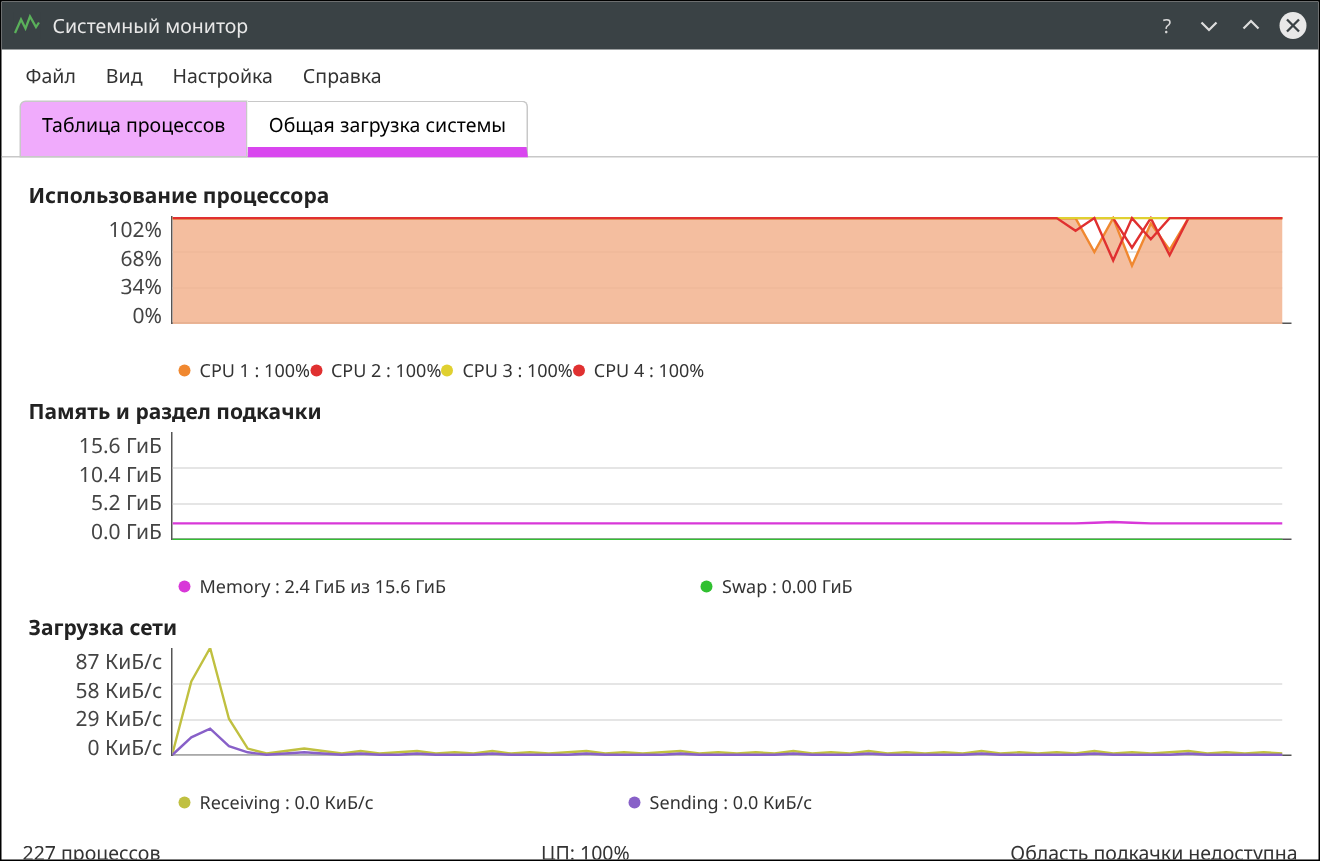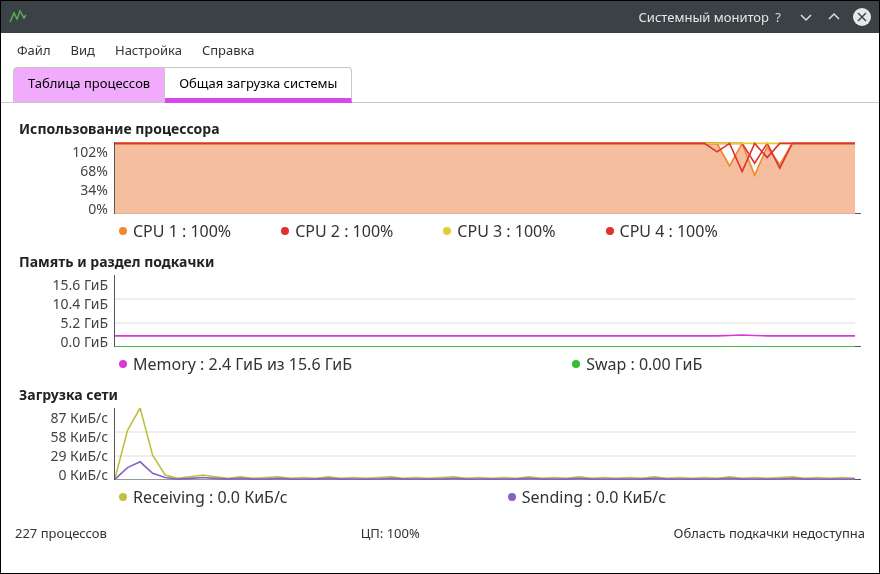--- a/index.html
+++ b/index.html
@@ -1,42 +1,42 @@
 <!DOCTYPE html>
 <html><head>
 <meta charset="utf-8">
 <style>
 * { margin: 0; padding: 0; box-sizing: border-box; }
 body { font-family: "Noto Sans", "Segoe UI", Arial, sans-serif; font-size: 13px; background: #fff; width: 880px; height: 574px; overflow: hidden; border: 1px solid #000; }
 
 .titlebar { background: #3a4245; height: 32px; display: flex; align-items: center; padding: 0 8px; color: #e8e8e8; }
 .titlebar-icon { width: 18px; height: 18px; margin-right: 8px; display: flex; align-items: center; justify-content: center; }
-.titlebar-title { flex: 1; text-align: right; font-size: 13px; }
+.titlebar-title { flex: 1; text-align: left; font-size: 13px; }
 .titlebar-controls { display: flex; gap: 10px; align-items: center; }
 .titlebar-btn { width: 18px; height: 18px; display: flex; align-items: center; justify-content: center; cursor: pointer; color: #d8d8d8; }
 .titlebar-close { background: #e8e8e8; border-radius: 50%; color: #3a4245; }
 
 .menubar { display: flex; gap: 20px; padding: 8px 16px; font-size: 13px; color: #333; }
 .menubar span { cursor: pointer; }
 
 .tabs { display: flex; border-bottom: 1px solid #c8c8c8; padding: 0 12px; }
 .tab { padding: 6px 14px; border: 1px solid #c8c8c8; background: #f0abfc; cursor: pointer; margin-bottom: -1px; }
-.tab.active { background: #fff; border-bottom: 5px solid #d946ef; }
+.tab.active { background: #fff; border-bottom: 7px solid #d946ef; }
 .tab:first-child { border-top-left-radius: 4px; }
 .tab:last-child { border-top-right-radius: 4px; border-left: none; }
 
 .content { padding: 10px 18px 4px 18px; }
 
 .section-title { font-weight: bold; font-size: 14px; color: #222; margin-top: 6px; margin-bottom: 4px; }
 
 .chart-wrap { display: flex; }
 .y-labels { display: flex; flex-direction: column; justify-content: space-between; align-items: flex-end; font-size: 14px; color: #444; padding-right: 6px; }
 .chart-area { flex: 1; position: relative; border-left: 1px solid #555; border-bottom: 1px solid #555; }
 
-.legend { display: flex; gap: 50px; padding: 6px 0 4px 100px; font-size: 16px; color: #333; }
+.legend { display: flex; padding: 22px 0 4px 100px; font-size: 12px; color: #333; }
 .legend-item { display: flex; align-items: center; gap: 6px; }
 .dot { width: 8px; height: 8px; border-radius: 50%; display: inline-block; }
 
 .statusbar { display: flex; justify-content: space-between; padding: 8px 14px 10px 14px; font-size: 13px; color: #333; }
 .statusbar > span { flex: 0 0 auto; }
 
 svg { display: block; }
 </style>
 </head>
 <body>

